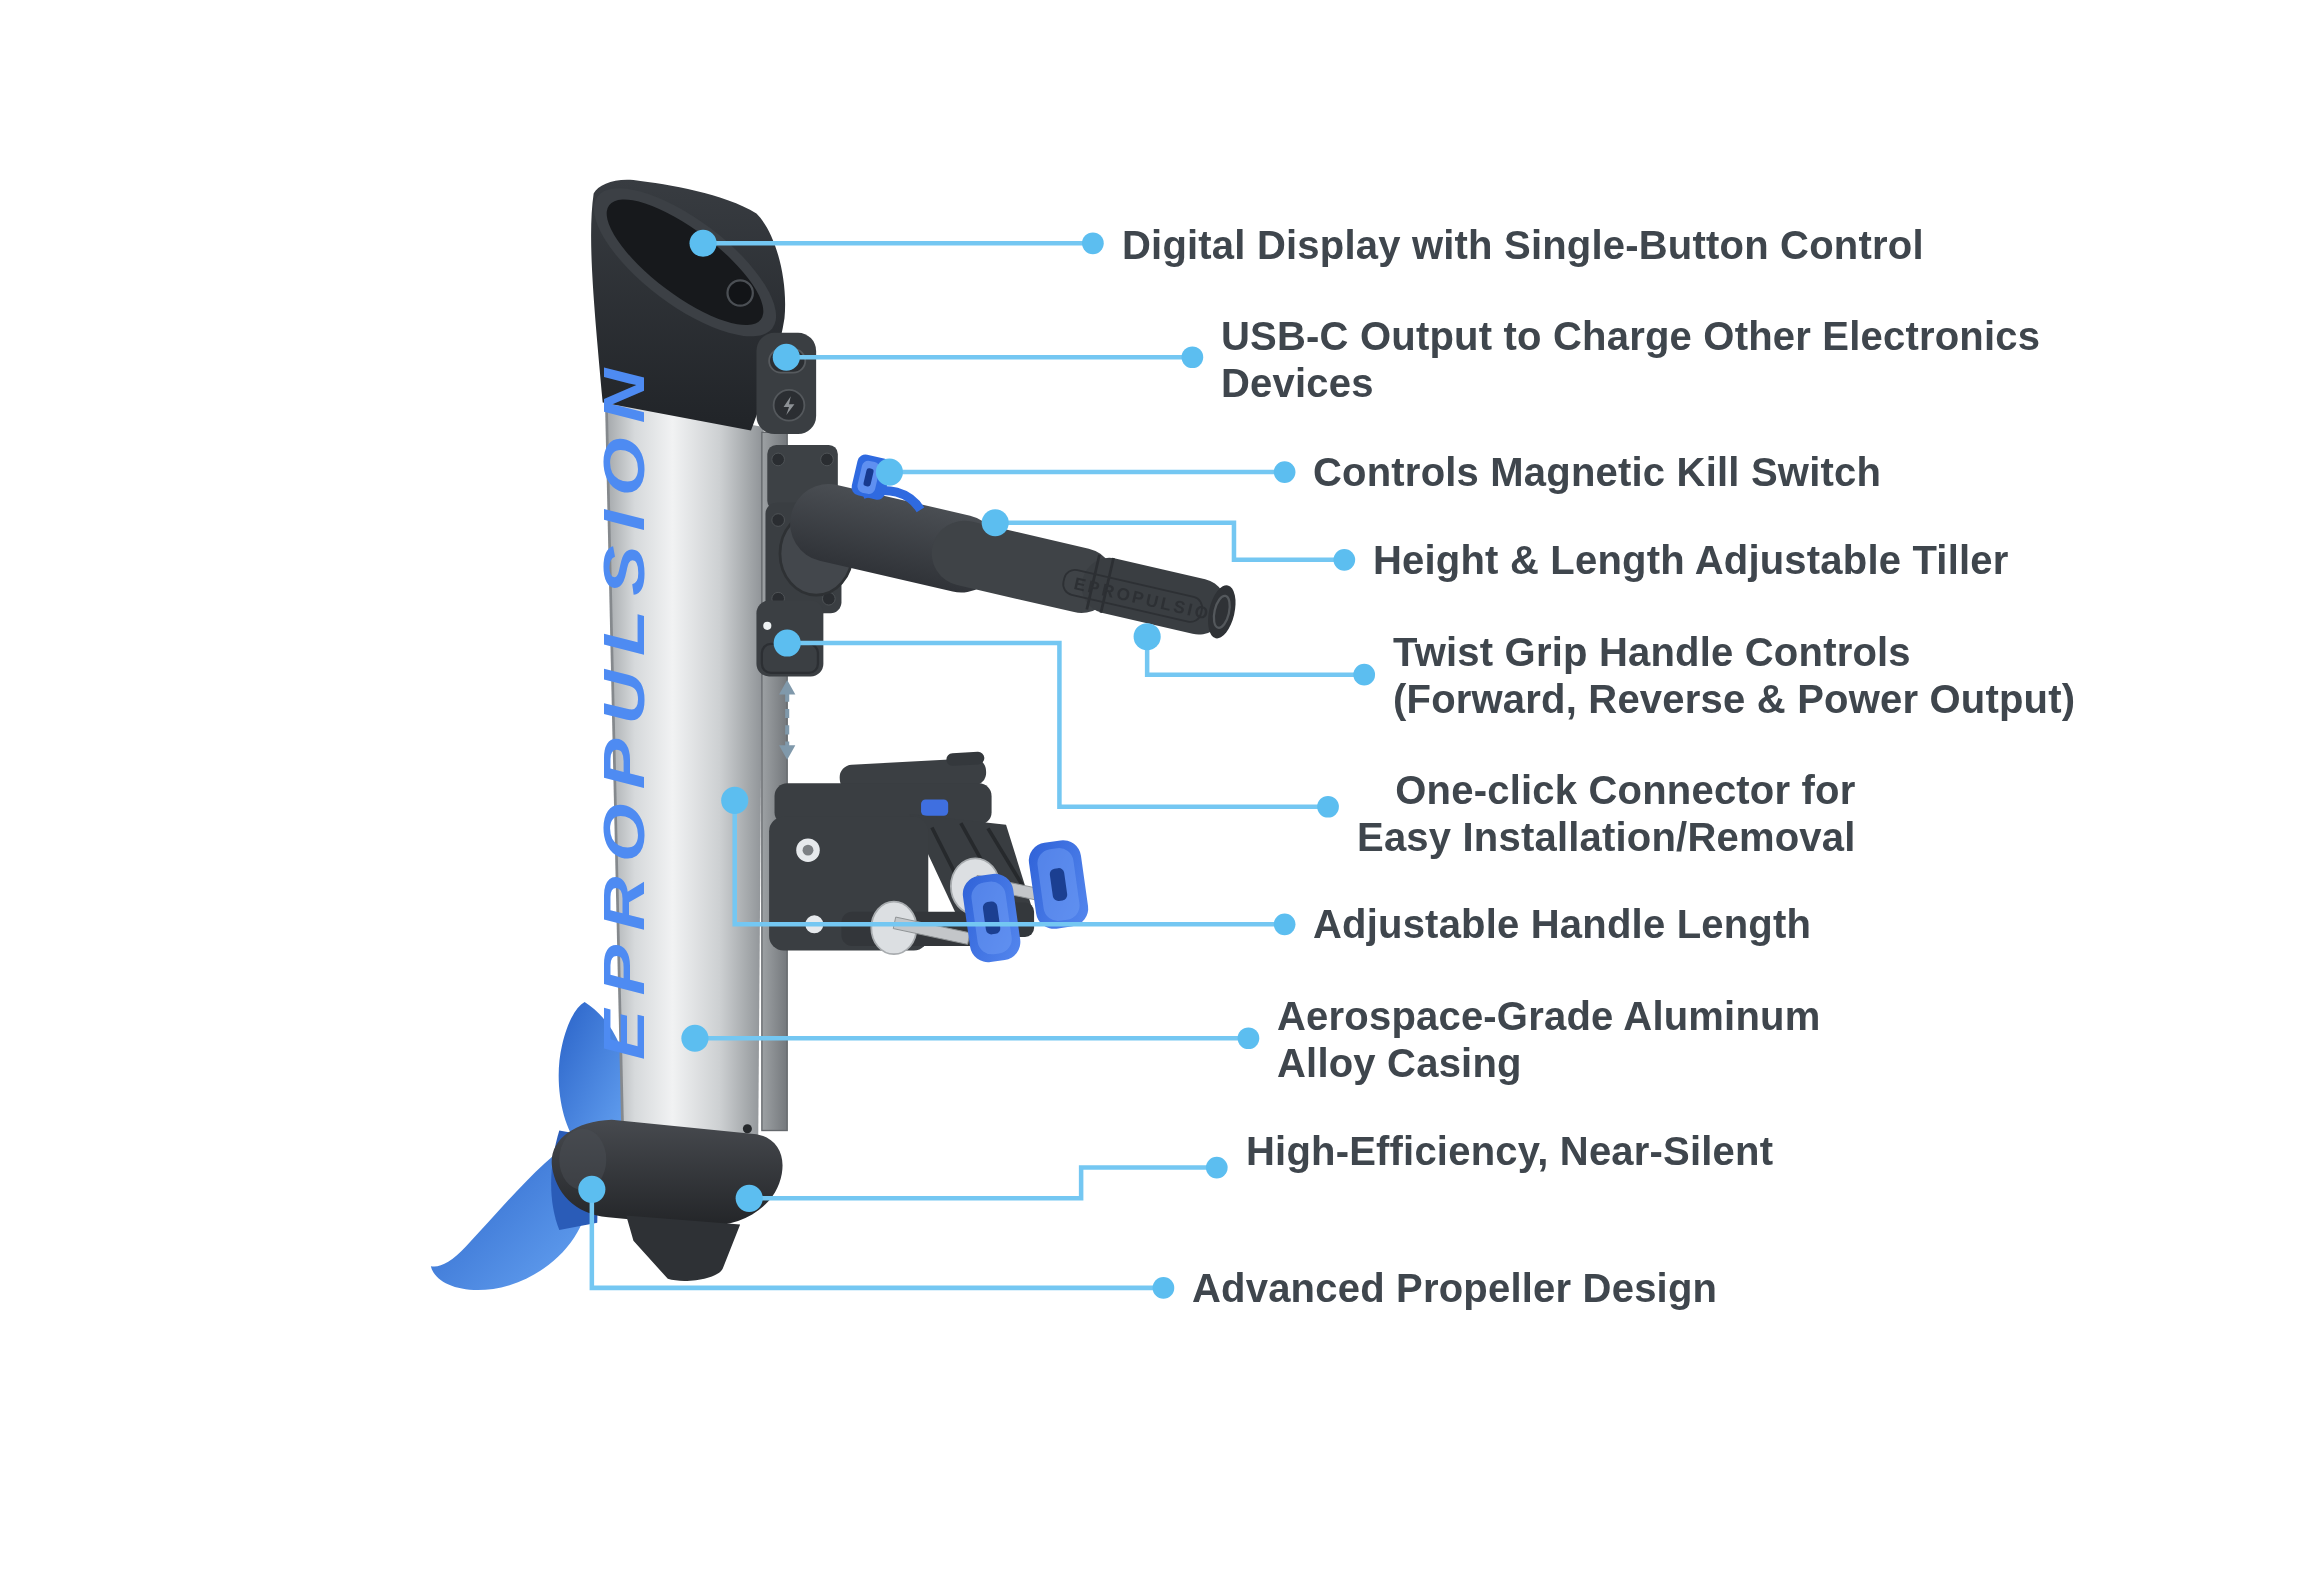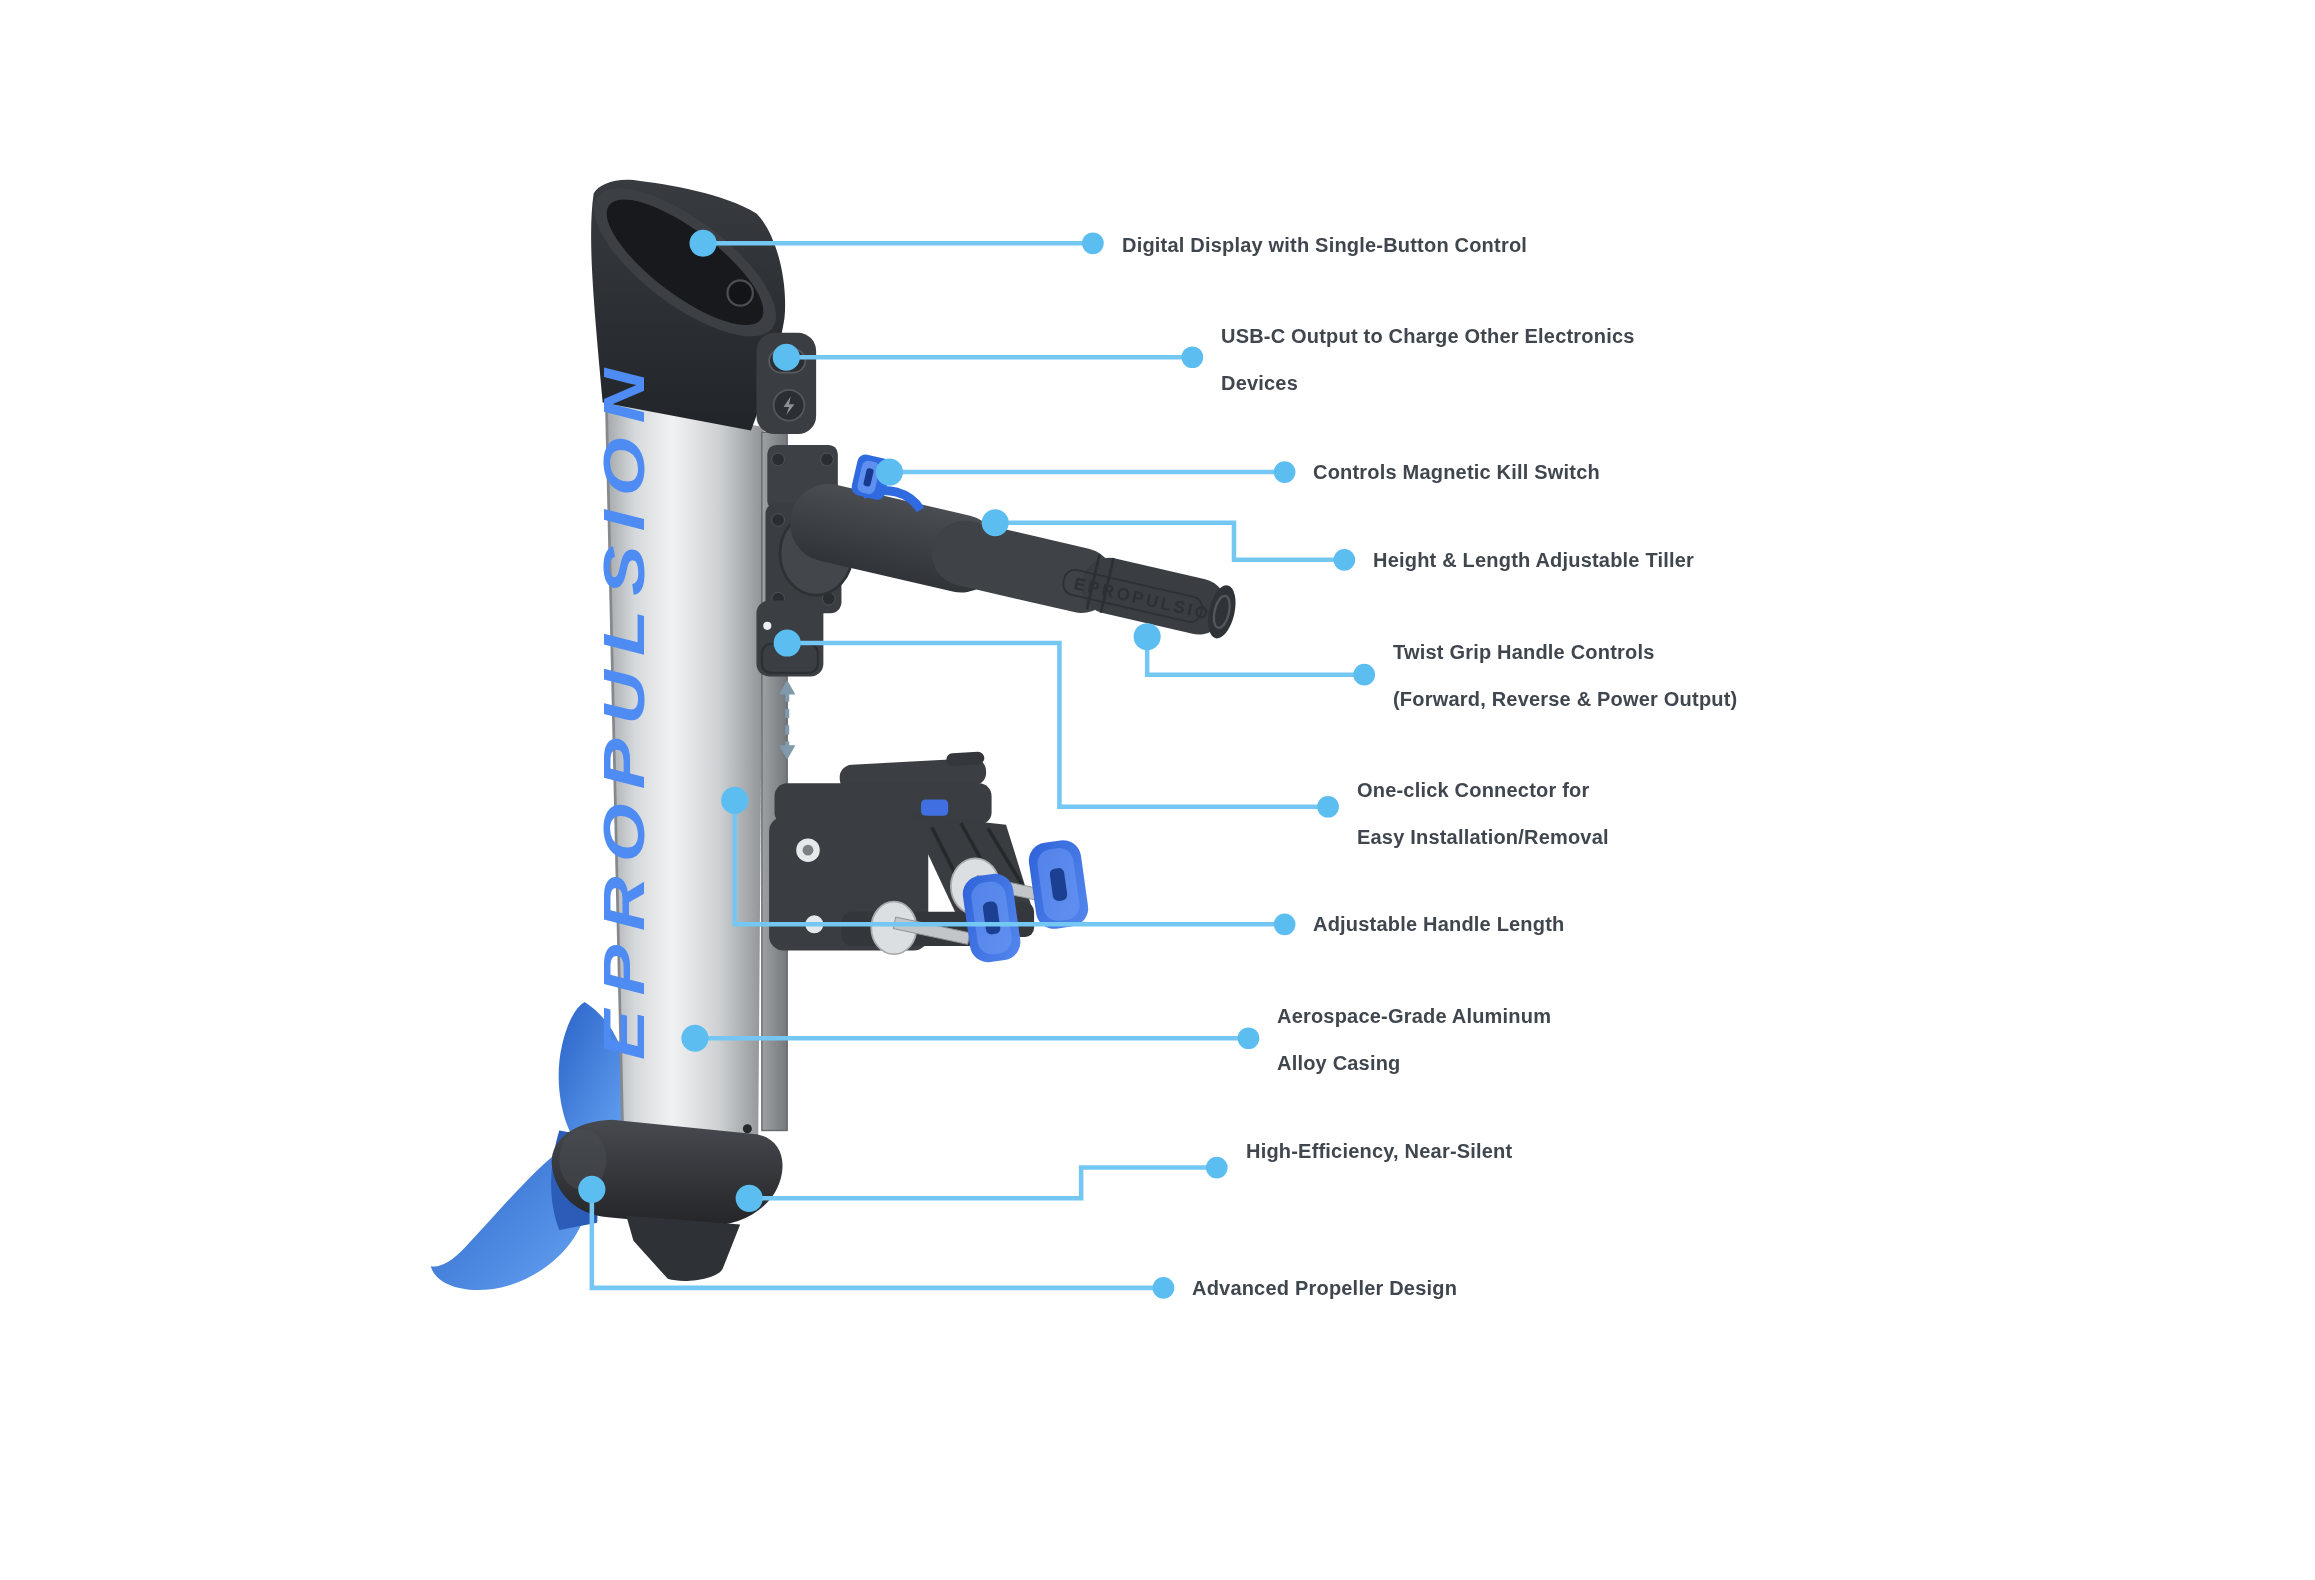--- a/index.html
+++ b/index.html
@@ -8,21 +8,21 @@
     width:2316px;height:1580px;
     background:#ffffff;
     overflow:hidden;
     font-family:"Liberation Sans", sans-serif;
   }
   #art{position:absolute;left:0;top:0;}
   .label{
     position:absolute;
     font-family:"Liberation Sans", sans-serif;
     font-weight:600;
-    font-size:20px;
+    font-size:40px;
     line-height:47px;
     letter-spacing:0.2px;
     color:#3f464d;
     white-space:nowrap;
   }
   .label span{display:block;}
 </style>
 </head>
 <body>
 
@@ -236,21 +236,21 @@
 
   <div class="label" style="left:1393px;top:629px;">
     <span>Twist Grip Handle Controls</span>
     <span>(Forward, Reverse &amp; Power Output)</span>
   </div>
 
   <div class="label" style="left:1373px;top:537px;">
     <span>Height &amp; Length Adjustable Tiller</span>
   </div>
 
-  <div class="label" style="left:1357px;top:767px;">
+  <div class="label" style="left:1357px;top:767px;text-align:right;">
     <span>One-click Connector for</span>
     <span>Easy Installation/Removal</span>
   </div>
 
   <div class="label" style="left:1313px;top:901px;">
     <span>Adjustable Handle Length</span>
   </div>
 
   <div class="label" style="left:1277px;top:993px;">
     <span>Aerospace-Grade Aluminum</span>

